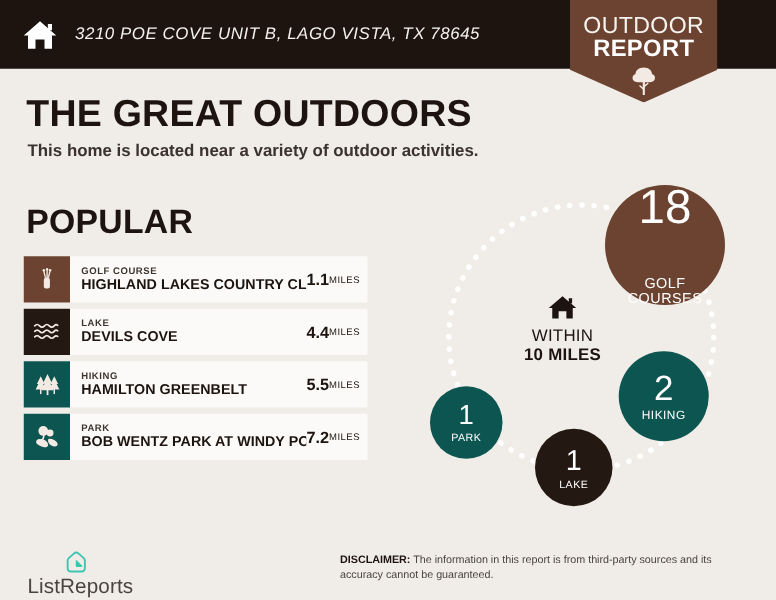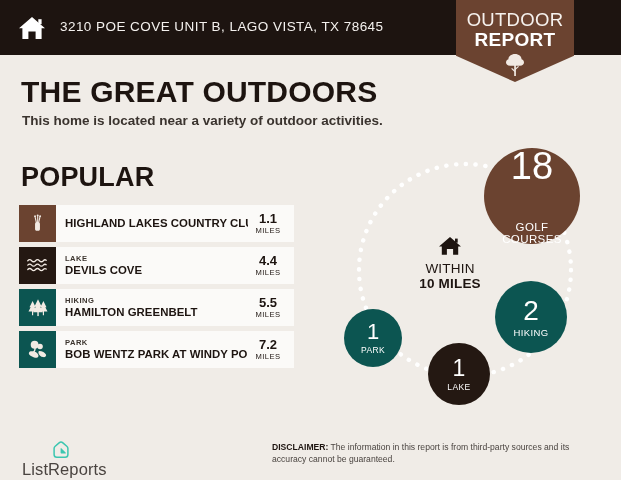--- a/index.html
+++ b/index.html
@@ -17,20 +17,21 @@
     position:absolute;left:0;top:0;width:621px;height:55px;
     background:#1d1410;
   }
   .header-home{
     position:absolute;left:17px;top:13px;width:30px;height:30px;
   }
   .header-address{
     position:absolute;left:60px;top:19px;
     color:#f4f1ee;font-size:13.5px;letter-spacing:.45px;font-weight:400;
     white-space:nowrap;
+    font-style:italic;
   }
 
   
   .badge{
     position:absolute;left:456px;top:0px;width:118px;height:82px;
     background:#6b4330;
     clip-path:polygon(0 0,100% 0,100% 68%,50% 100%,0 68%);
     text-align:center;
   }
   .badge-l1{
@@ -68,21 +69,21 @@
     display:flex;align-items:center;justify-content:center;
   }
   .poi-icon svg{display:block;}
   .poi-text{
     flex:1 1 auto;padding-left:9px;display:flex;flex-direction:column;
     justify-content:center;overflow:hidden;
   }
   .poi-cat{font-size:7.6px;font-weight:700;color:#3c352f;letter-spacing:.45px;line-height:10px;}
   .poi-name{font-size:11.4px;font-weight:700;color:#1d1410;letter-spacing:.05px;line-height:13px;white-space:nowrap;}
   .poi-dist{
-    flex:0 0 40px;display:flex;flex-direction:column;align-items:center;
+    flex:0 0 40px;display:flex;flex-direction:row;align-items:center;
     justify-content:center;padding-right:6px;
   }
   .poi-num{font-size:13px;font-weight:700;color:#1d1410;line-height:14px;}
   .poi-unit{font-size:7.6px;font-weight:400;color:#1d1410;letter-spacing:.4px;line-height:10px;}
 
   
   .diagram{position:absolute;left:320px;top:135px;width:290px;height:280px;}
   .dots-svg{position:absolute;left:0;top:0;}
 
   .circle{
@@ -166,20 +167,21 @@
                    C14.8 19.6 14 20.4 13 20.4 L11 20.4 C10 20.4 9.2 19.6 9.2 18.6 Z" fill="#f2eae3"></path>
           <rect x="9.2" y="3.5" width="1.25" height="7.2" rx="0.6" fill="#f2eae3" transform="rotate(-13 9.8 7)"></rect>
           <rect x="11.6" y="2.6" width="1.25" height="8.1" rx="0.6" fill="#f2eae3"></rect>
           <rect x="13.6" y="3.5" width="1.25" height="7.2" rx="0.6" fill="#f2eae3" transform="rotate(13 14.2 7)"></rect>
           <circle cx="9.2" cy="3.6" r="1.1" fill="#f2eae3"></circle>
           <circle cx="12.2" cy="2.7" r="1.1" fill="#f2eae3"></circle>
           <circle cx="15" cy="3.6" r="1.1" fill="#f2eae3"></circle>
         </svg>
       </div>
       <div class="poi-text">
+        <div class="poi-cat">GOLF COURSE</div>
         <div class="poi-name">HIGHLAND LAKES COUNTRY CLUB</div>
       </div>
       <div class="poi-dist">
         <div class="poi-num">1.1</div>
         <div class="poi-unit">MILES</div>
       </div>
     </div>
 
     <div class="poi-row">
       <div class="poi-icon" style="background:#241812;">

